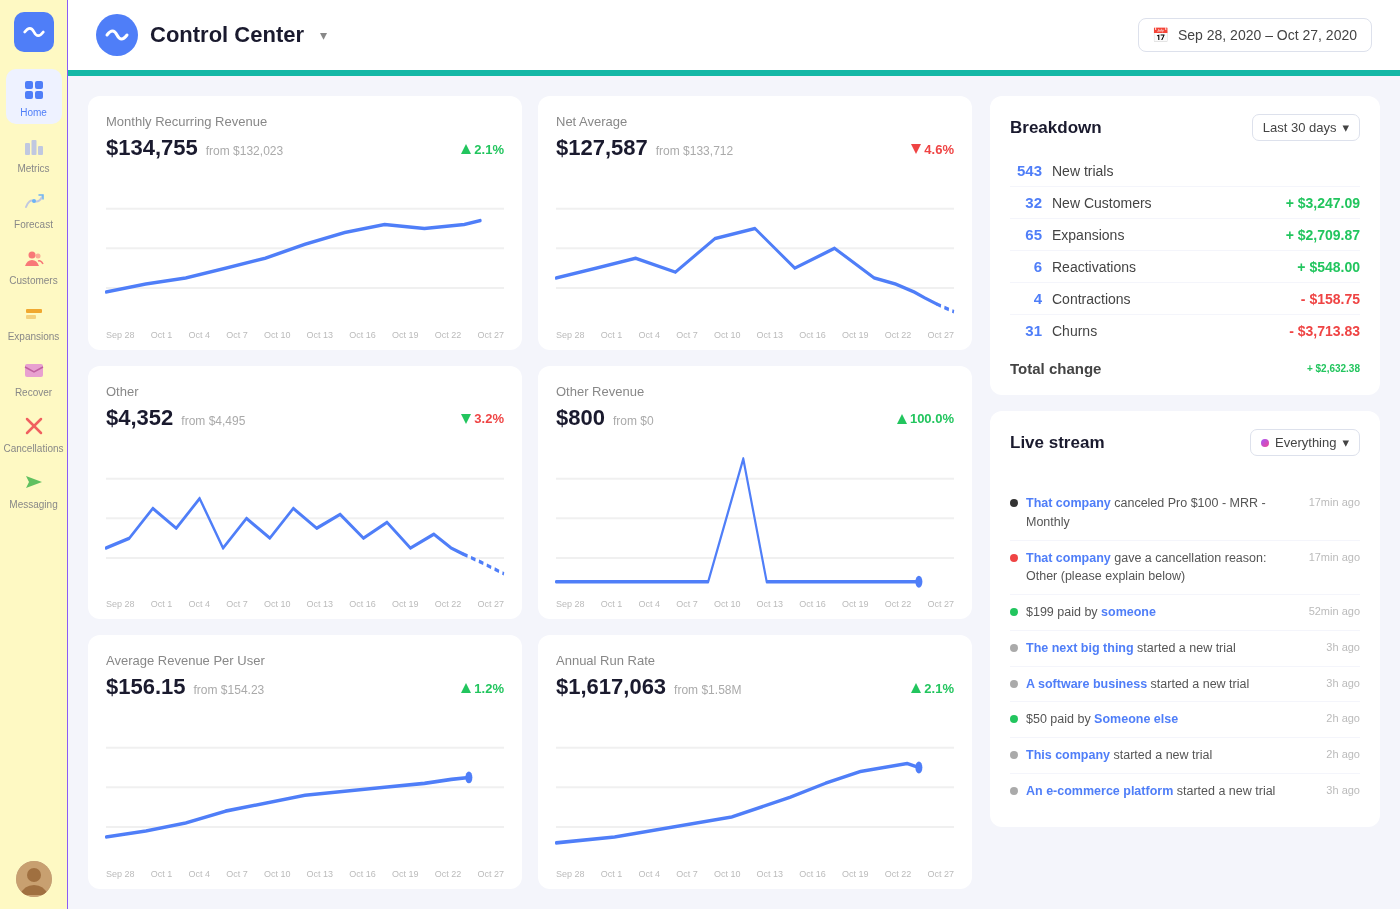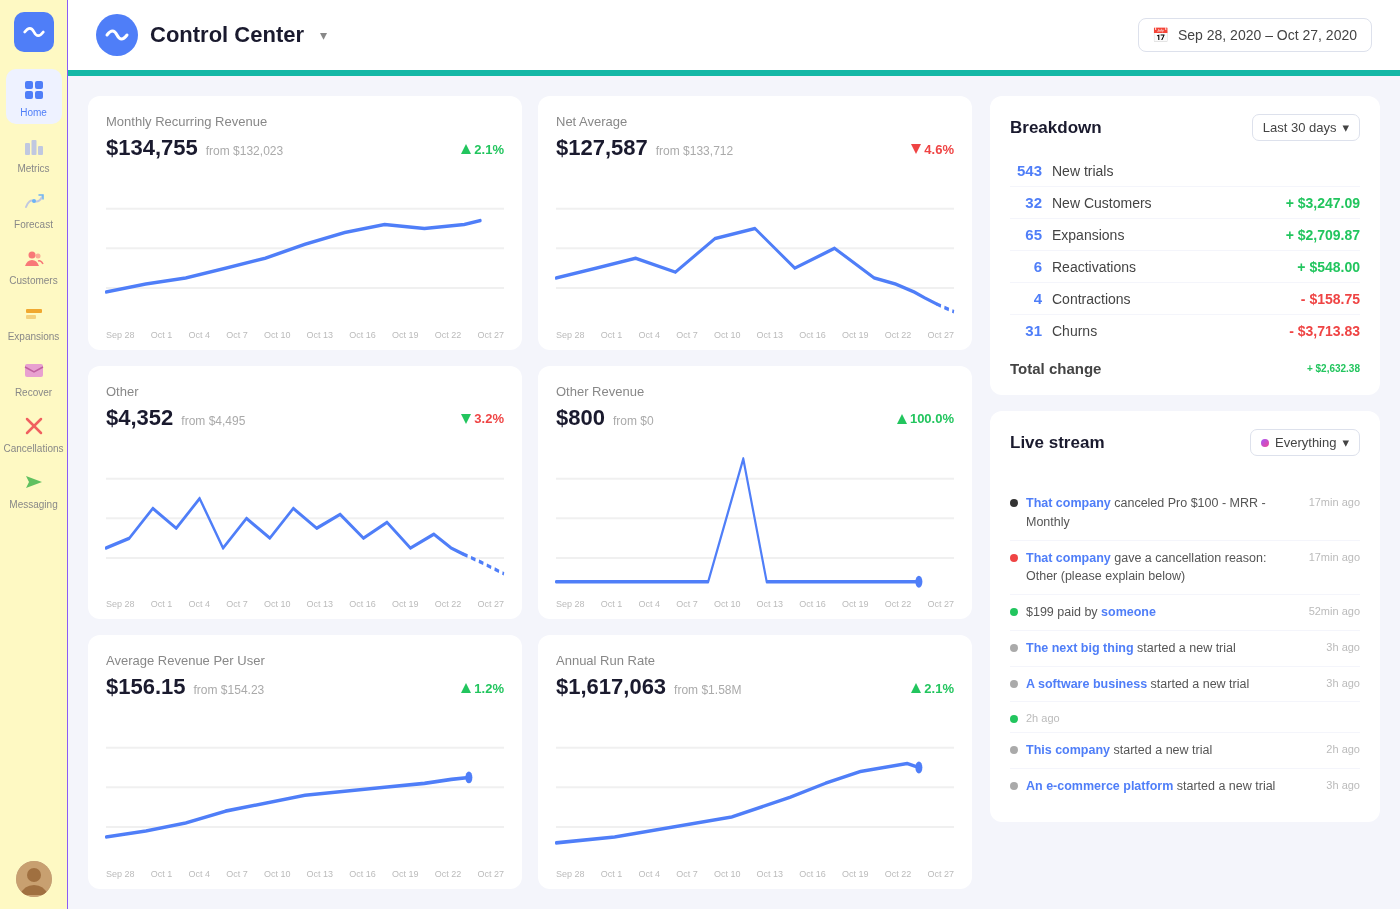--- a/index.html
+++ b/index.html
@@ -618,20 +618,21 @@
     <span class="stream-text"><a href="#" class="stream-link">The next big thing</a><span> started a new trial</span></span>
     <span class="stream-time">3h ago</span>
   </div>
             <div class="stream-item">
     <span class="stream-dot dot-gray"></span>
     <span class="stream-text"><a href="#" class="stream-link">A software business</a><span> started a new trial</span></span>
     <span class="stream-time">3h ago</span>
   </div>
             <div class="stream-item">
     <span class="stream-dot dot-green"></span>
+    <span class="stream-text"><span>$50 paid by </span><a href="#" class="stream-link">Someone else</a></span>
     <span class="stream-time">2h ago</span>
   </div>
             <div class="stream-item">
     <span class="stream-dot dot-gray"></span>
     <span class="stream-text"><a href="#" class="stream-link">This company</a><span> started a new trial</span></span>
     <span class="stream-time">2h ago</span>
   </div>
             <div class="stream-item">
     <span class="stream-dot dot-gray"></span>
     <span class="stream-text"><a href="#" class="stream-link">An e-commerce platform</a><span> started a new trial</span></span>

